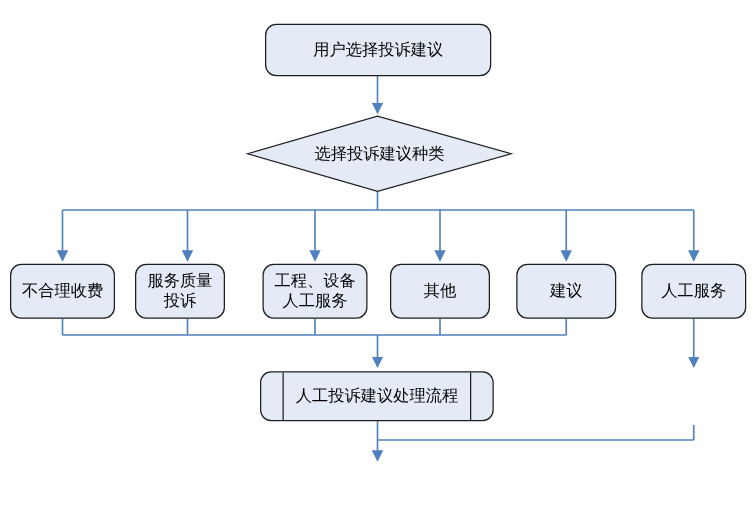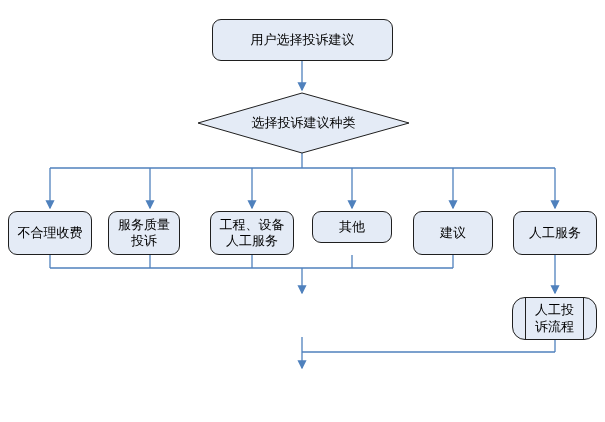--- a/index.html
+++ b/index.html
@@ -134,34 +134,33 @@
   <div class="node rounded" style="left:108px; top:211px; width:72px; height:44px;">
     <span>服务质量
 投诉</span>
   </div>
 
   <div class="node rounded" style="left:210px; top:211px; width:84px; height:44px;">
     <span>工程、设备
 人工服务</span>
   </div>
 
-  <div class="node rounded" style="left:312px; top:211px; width:80px; height:32px;">
+  <div class="node rounded" style="left:312px; top:211px; width:80px; height:44px;">
     <span>其他</span>
   </div>
 
   <div class="node rounded" style="left:413px; top:211px; width:80px; height:44px;">
     <span>建议</span>
   </div>
 
   <div class="node rounded" style="left:513px; top:211px; width:84px; height:44px;">
     <span>人工服务</span>
   </div>
 
+  <div class="node rounded" style="left:208px; top:297px; width:187px; height:40px;">
+    <span class="vbar" style="left:17px;"></span>
+    <span class="vbar" style="right:17px;"></span>
+    <span>人工投诉建议处理流程</span>
+  </div>
 
-  <div class="node rounded" style="left:512px; top:297px; width:85px; height:43px; border-radius:13px;">
-    <span class="vbar" style="left:12px;"></span>
-    <span class="vbar" style="right:12px;"></span>
-    <span>人工投
-诉流程</span>
-  </div>
 
 
 </div>
 
 </body></html>

